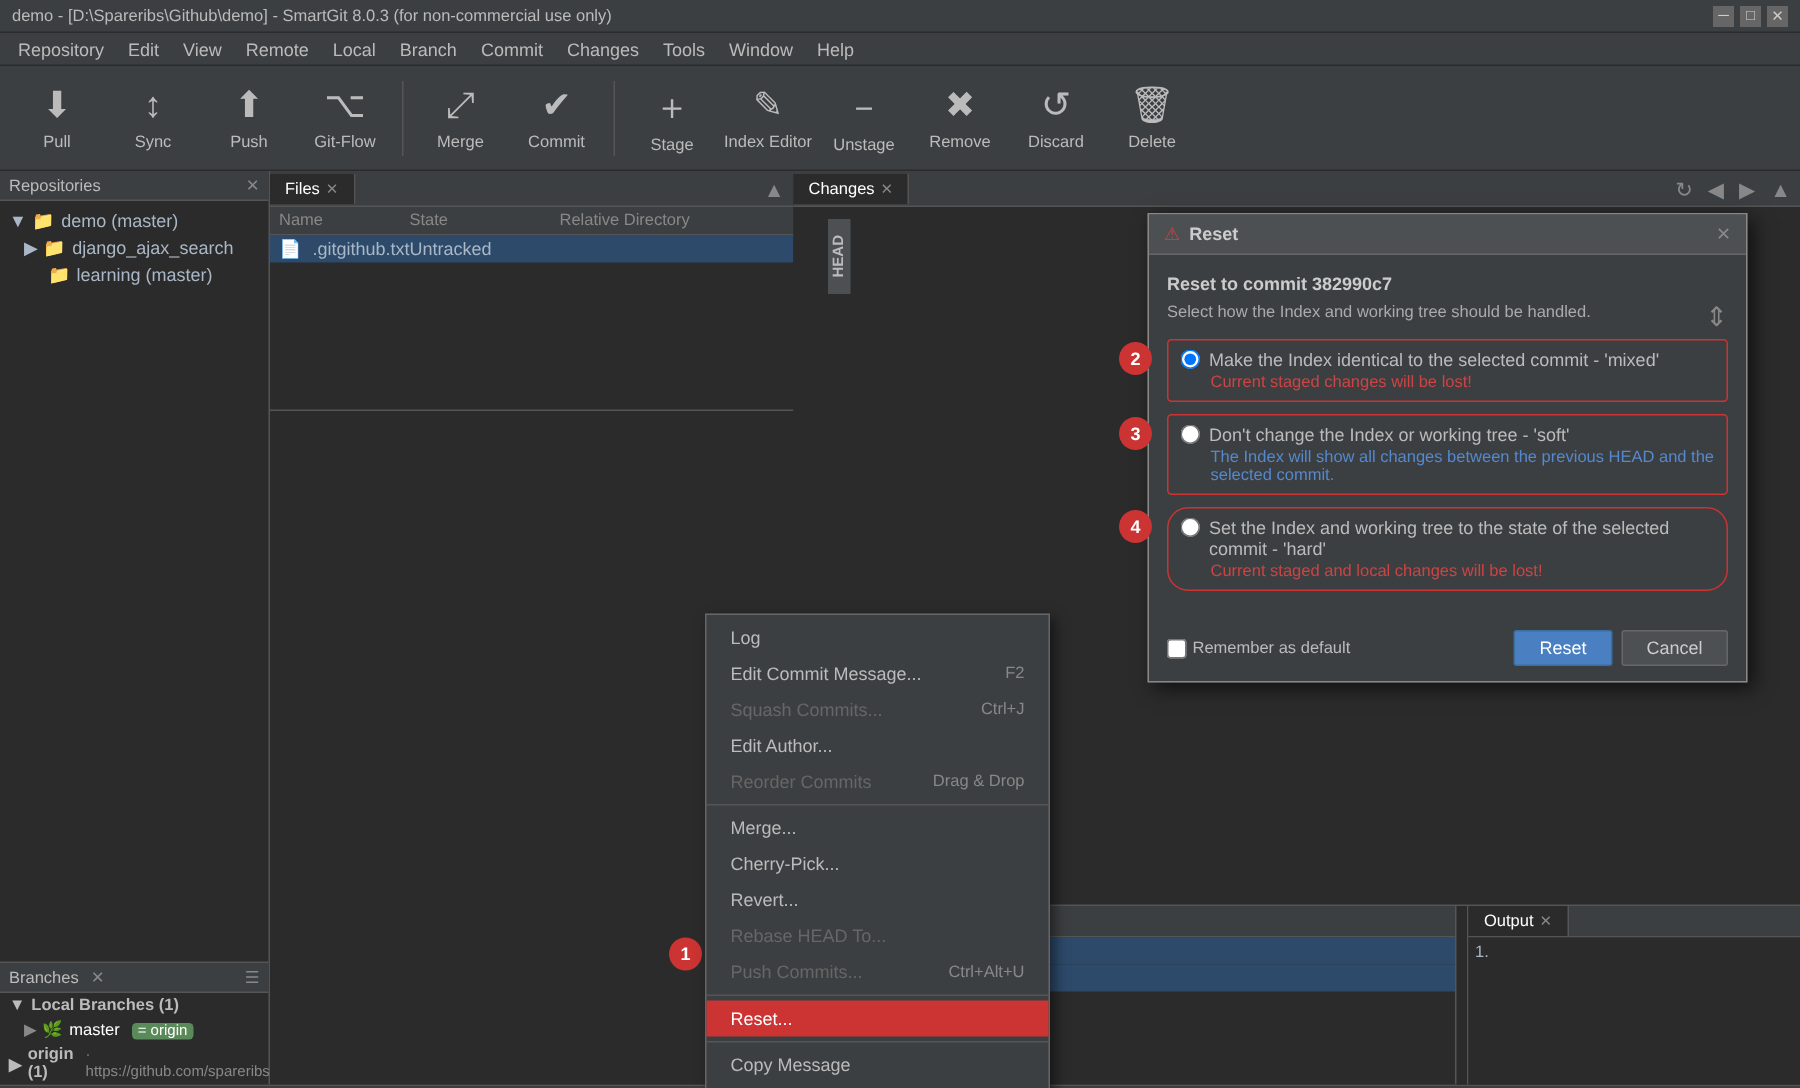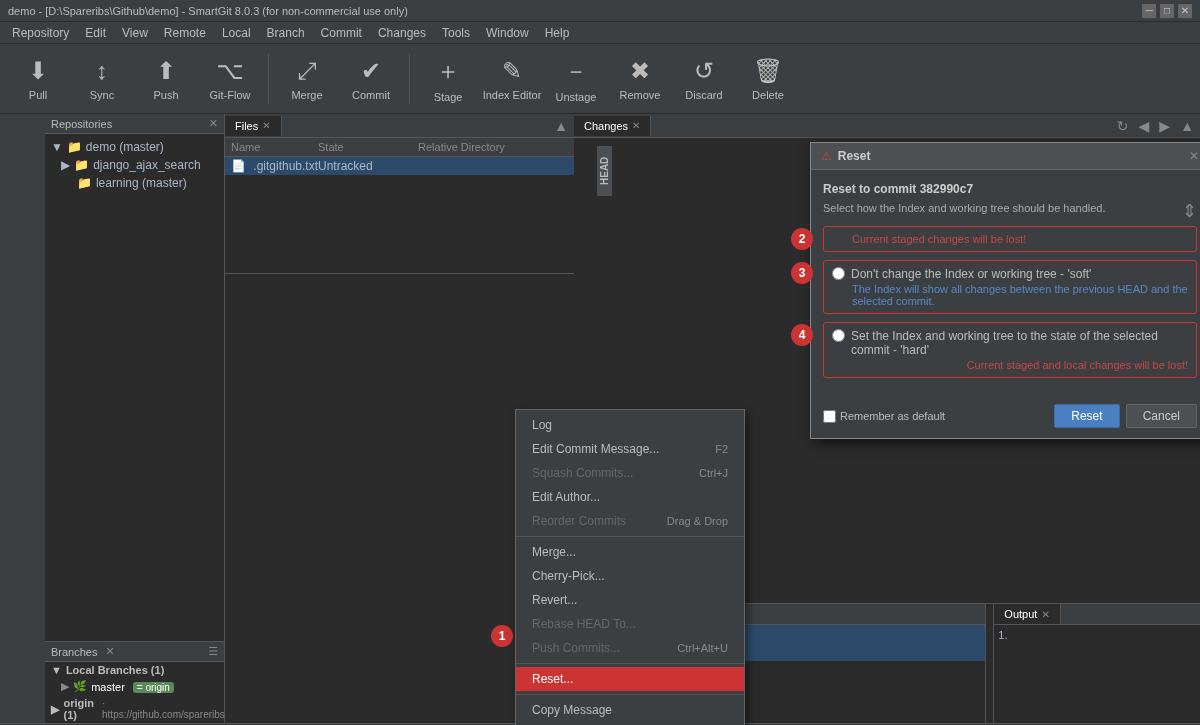--- a/index.html
+++ b/index.html
@@ -57,21 +57,20 @@
       background: transparent;
       gap: 4px;
     }
     .toolbar-icon { font-size: 24px; }
     .toolbar-separator { width: 1px; height: 50px; background: #555; margin: 0 4px; }
 
     
     .main-layout {
       display: flex;
       height: calc(725px - 22px - 22px - 70px - 22px);
-      margin-left: 45px;
     }
 
     
     .left-panel {
       width: 180px;
       min-width: 180px;
       background: #2b2b2b;
       border-right: 1px solid #555;
       display: flex;
       flex-direction: column;
@@ -656,20 +655,24 @@
     </div>
     <div class="dialog-body">
       <div class="dialog-subtitle">Reset to commit 382990c7</div>
       <div class="dialog-desc">Select how the Index and working tree should be handled.</div>
 
       <div style="position:relative; margin-bottom:4px;">
         <div class="step-num" style="position:absolute; left:-32px; top:2px;">
           <span>2</span>
         </div>
         <div class="option-group selected">
+          <div class="option-row">
+            <input type="radio" checked="" name="reset-option" style="">
+            <label class="option-label">Make the Index identical to the selected commit - 'mixed'</label>
+          </div>
           <div class="option-sublabel" style="color:#cc4444;">Current staged changes will be lost!</div>
         </div>
       </div>
 
       <div style="position:relative; margin-bottom:4px;">
         <div class="step-num" style="position:absolute; left:-32px; top:2px;">
           <span>3</span>
         </div>
         <div class="option-group" style="border-color:#cc3333;">
           <div class="option-row">
@@ -677,26 +680,26 @@
             <label class="option-label">Don't change the Index or working tree - 'soft'</label>
           </div>
           <div class="option-sublabel-blue">The Index will show all changes between the previous HEAD and the selected commit.</div>
         </div>
       </div>
 
       <div style="position:relative; margin-bottom:4px;">
         <div class="step-num" style="position:absolute; left:-32px; top:2px;">
           <span>4</span>
         </div>
-        <div class="option-group" style="border-color:#cc3333;">
+        <div class="option-group" style="border-color:#cc3333;border-radius:14px;">
           <div class="option-row">
             <input type="radio" name="reset-option" style="">
             <label class="option-label">Set the Index and working tree to the state of the selected commit - 'hard'</label>
           </div>
-          <div class="option-sublabel" style="color:#cc4444;text-align:right;">Current staged and local changes will be lost!</div>
+          <div class="option-sublabel" style="color:#cc4444;">Current staged and local changes will be lost!</div>
         </div>
       </div>
     </div>
 
     <div class="dialog-footer">
       <label class="dialog-checkbox">
         <input type="checkbox" style="">
         <span>Remember as default</span>
       </label>
       <div class="dialog-buttons">

